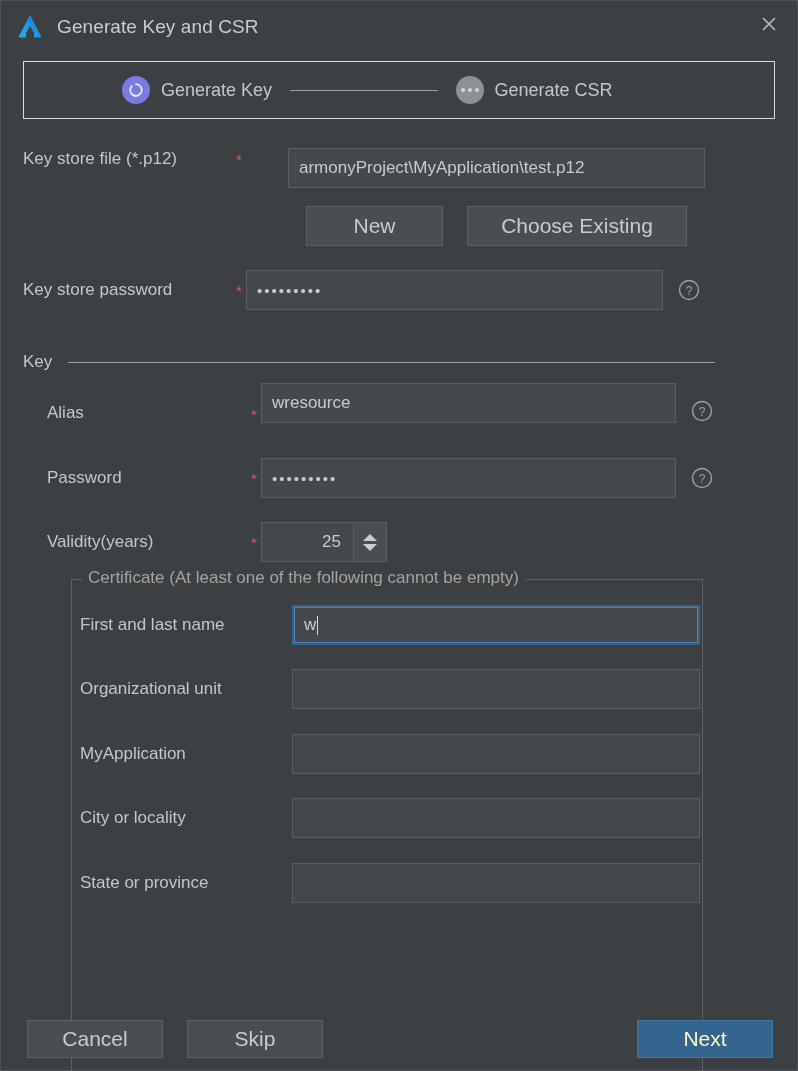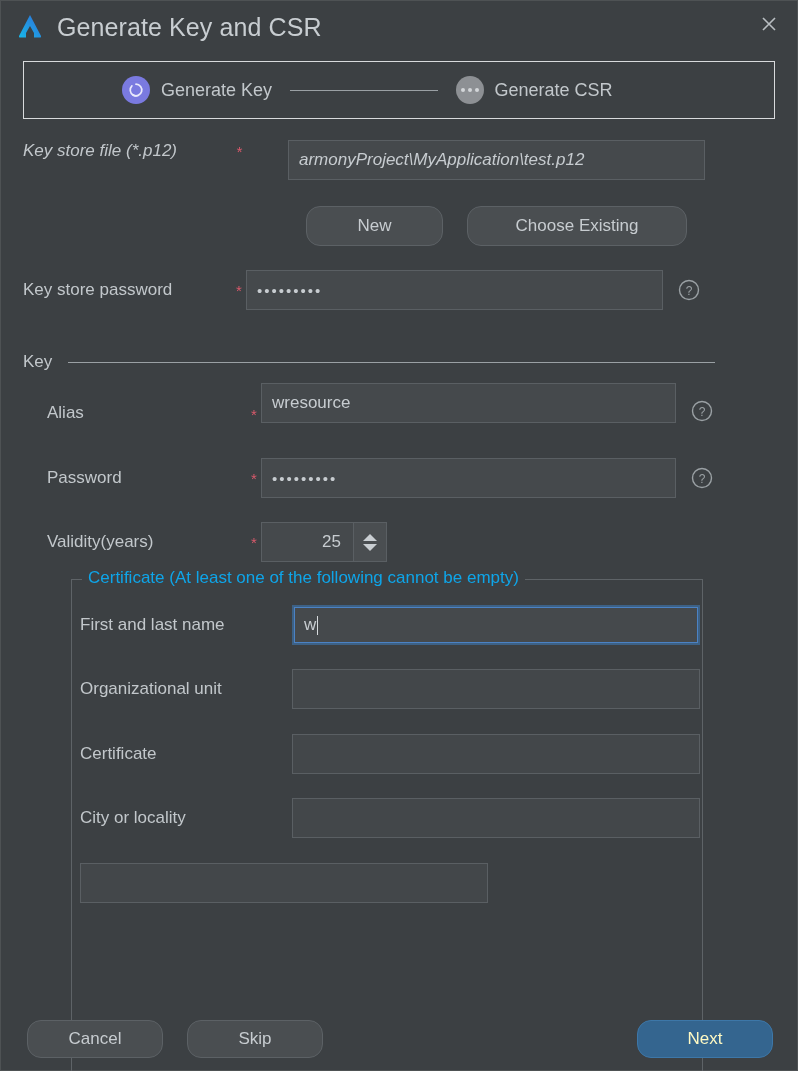--- a/index.html
+++ b/index.html
@@ -25,21 +25,21 @@
     position: relative;
     height: 52px;
     flex: 0 0 52px;
     display: flex;
     align-items: center;
     padding-left: 14px;
   }
   .app-logo { width: 30px; height: 30px; flex: 0 0 30px; }
   .title-text {
     margin-left: 12px;
-    font-size: 25px;
+    font-size: 19px;
     color: #c8cdd1;
     letter-spacing: .1px;
   }
   .close-btn {
     position: absolute;
     right: 0; top: 0;
     width: 56px; height: 46px;
     display: flex; align-items: center; justify-content: center;
     cursor: pointer;
   }
@@ -130,36 +130,36 @@
   .help {
     width: 24px; height: 24px;
     flex: 0 0 24px;
     margin-left: 14px;
     cursor: pointer;
   }
 
   .btn {
     background: #4a4e51;
     border: 1px solid #5c6165;
-    border-radius: 14px;
+    border-radius: 0;
     color: #c7ccd0;
-    font-size: 17px;
+    font-size: 21px;
     height: 40px;
     display: flex; align-items: center; justify-content: center;
     cursor: pointer;
     font-family: "Liberation Sans", sans-serif;
   }
   .btn.primary {
     background: #34658f;
     border-color: #3d77a8;
     color: #fef9c3;
   }
 
   
-  .ksfile-row { position: absolute; left: 22px; top: 22px; width: 754px; font-style: italic; }
+  .ksfile-row { position: absolute; left: 22px; top: 30px; width: 754px; }
   .ksfile-row .lbl { width: 205px; }
   .ksfile-row .field { position: absolute; left: 265px; top: -1px; width: 417px; }
 
   .ksbtn-row { position: absolute; left: 305px; top: 87px; display: flex; gap: 24px; }
   .ksbtn-row .btn { width: 137px; }
   .ksbtn-row .btn.wide { width: 220px; text-align: center; }
 
   
   .kspw-row { position: absolute; left: 22px; top: 151px; display: flex; align-items: center; }
   .kspw-row .lbl { width: 205px; }
@@ -205,21 +205,21 @@
     left: 70px; top: 460px;
     width: 632px; height: 534px;
     border: 1px solid #5e6367;
   }
   .group-title {
     position: absolute;
     left: 10px; top: -12px;
     background: #3c4043;
     padding: 0 6px;
     font-size: 17px;
-    color: #0ea5e9;
+    color: #a3a3a3;
     white-space: nowrap;
   }
   .crow { position: absolute; left: 8px; display: flex; align-items: center; }
   .crow .lbl { width: 212px; font-size: 17px; }
   .crow .field { width: 408px; }
   .crow-0 { top: 25px; }
   .crow-1 { top: 89px; }
   .crow-2 { top: 154px; }
   .crow-3 { top: 218px; }
   .crow-4 { top: 283px; }
@@ -370,30 +370,31 @@
             <span class="caret"></span>
           </span>
       </div>
 
       <div class="crow crow-1">
         <span class="lbl">Organizational unit</span>
         <span class="field empty"></span>
       </div>
 
       <div class="crow crow-2">
-        <span class="lbl">Certificate</span>
+        <span class="lbl">MyApplication</span>
         <span class="field empty"></span>
       </div>
 
       <div class="crow crow-3">
         <span class="lbl">City or locality</span>
         <span class="field empty"></span>
       </div>
 
       <div class="crow crow-4">
+        <span class="lbl">State or province</span>
         <span class="field empty"></span>
       </div>
 
     </div>
 
   </div>
 
   <div class="footer">
     <span class="btn">Cancel</span>
     <span class="gap"></span>

